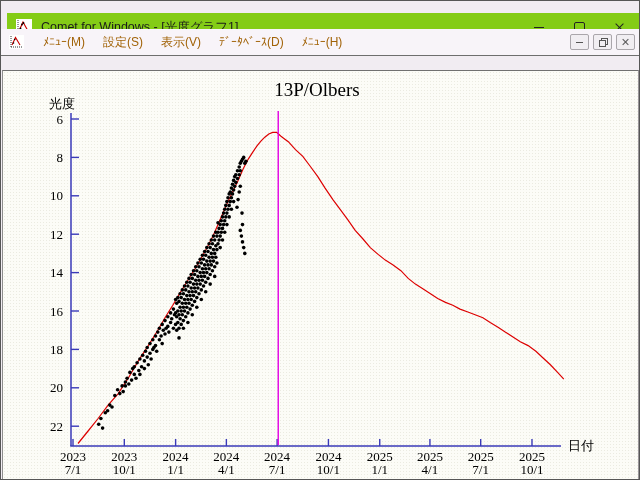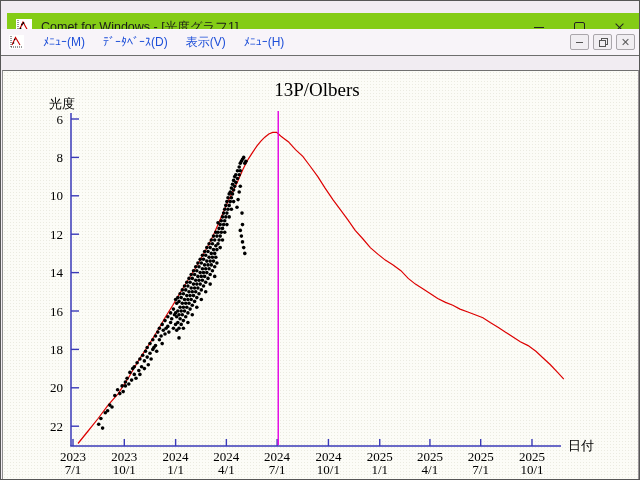--- a/index.html
+++ b/index.html
@@ -25,21 +25,21 @@
   }
   .glyph-x::before{transform:rotate(45deg);}
   .glyph-x::after{transform:rotate(-45deg);}
   
   .menubar{
     position:absolute;top:28px;left:0;right:0;height:27px;
     background:#f8f4f9;display:flex;align-items:center;
     border-bottom:1px solid #6e6e6e;box-sizing:border-box;
   }
   .menu-icon{width:15px;height:14px;margin:0 10px 0 8px;flex:0 0 auto;}
-  .menu-item{font-size:12px;color:#1d4ed8;padding:3px 9px;white-space:nowrap;}
+  .menu-item{font-size:12px;color:#a16207;padding:3px 9px;white-space:nowrap;}
   .mdi-controls{margin-left:auto;display:flex;gap:4px;margin-right:4px;align-items:center;}
   .mdi-btn{
     width:17px;height:14px;background:#f1eef2;border:1px solid #aaa6ab;border-radius:2px;
     display:flex;align-items:center;justify-content:center;
   }
   .mdi-min{width:7px;height:1px;background:#555;display:block;}
   .mdi-restore{position:relative;width:8px;height:8px;display:block;}
   .mdi-restore::before{content:"";position:absolute;left:2px;top:0;width:5px;height:5px;border:1px solid #555;}
   .mdi-restore::after{content:"";position:absolute;left:0;top:2px;width:5px;height:5px;border:1px solid #555;background:#f1eef2;}
   .mdi-x{position:relative;width:8px;height:8px;display:block;}
@@ -98,22 +98,23 @@
       <svg width="15" height="14" viewBox="0 0 15 14">
         <rect x="0" y="0" width="15" height="14" fill="#ffffff"></rect>
         <line x1="2" y1="1" x2="2" y2="12" stroke="#333" stroke-width="1" stroke-dasharray="1,1"></line>
         <line x1="2" y1="12" x2="14" y2="12" stroke="#333" stroke-width="1" stroke-dasharray="1,1"></line>
         <path d="M3,10 L6.5,2.5 L11,10" stroke="#cc0000" stroke-width="1.1" fill="none"></path>
         <circle cx="4.5" cy="8" r="0.8" fill="#000"></circle>
         <circle cx="5.7" cy="4.5" r="0.8" fill="#000"></circle>
       </svg>
     </span>
     <span class="menu-item">ﾒﾆｭｰ(M)</span>
+    <span class="menu-item">設定(S)</span>
+    <span class="menu-item">表示(V)</span>
     <span class="menu-item">ﾃﾞｰﾀﾍﾞｰｽ(D)</span>
-    <span class="menu-item">表示(V)</span>
     <span class="menu-item">ﾒﾆｭｰ(H)</span>
     <div class="mdi-controls">
       <div class="mdi-btn">
           <span class="mdi-min"></span>
         </div>
       <div class="mdi-btn">
           <span class="mdi-restore"></span>
         </div>
       <div class="mdi-btn">
           <span class="mdi-x"></span>

